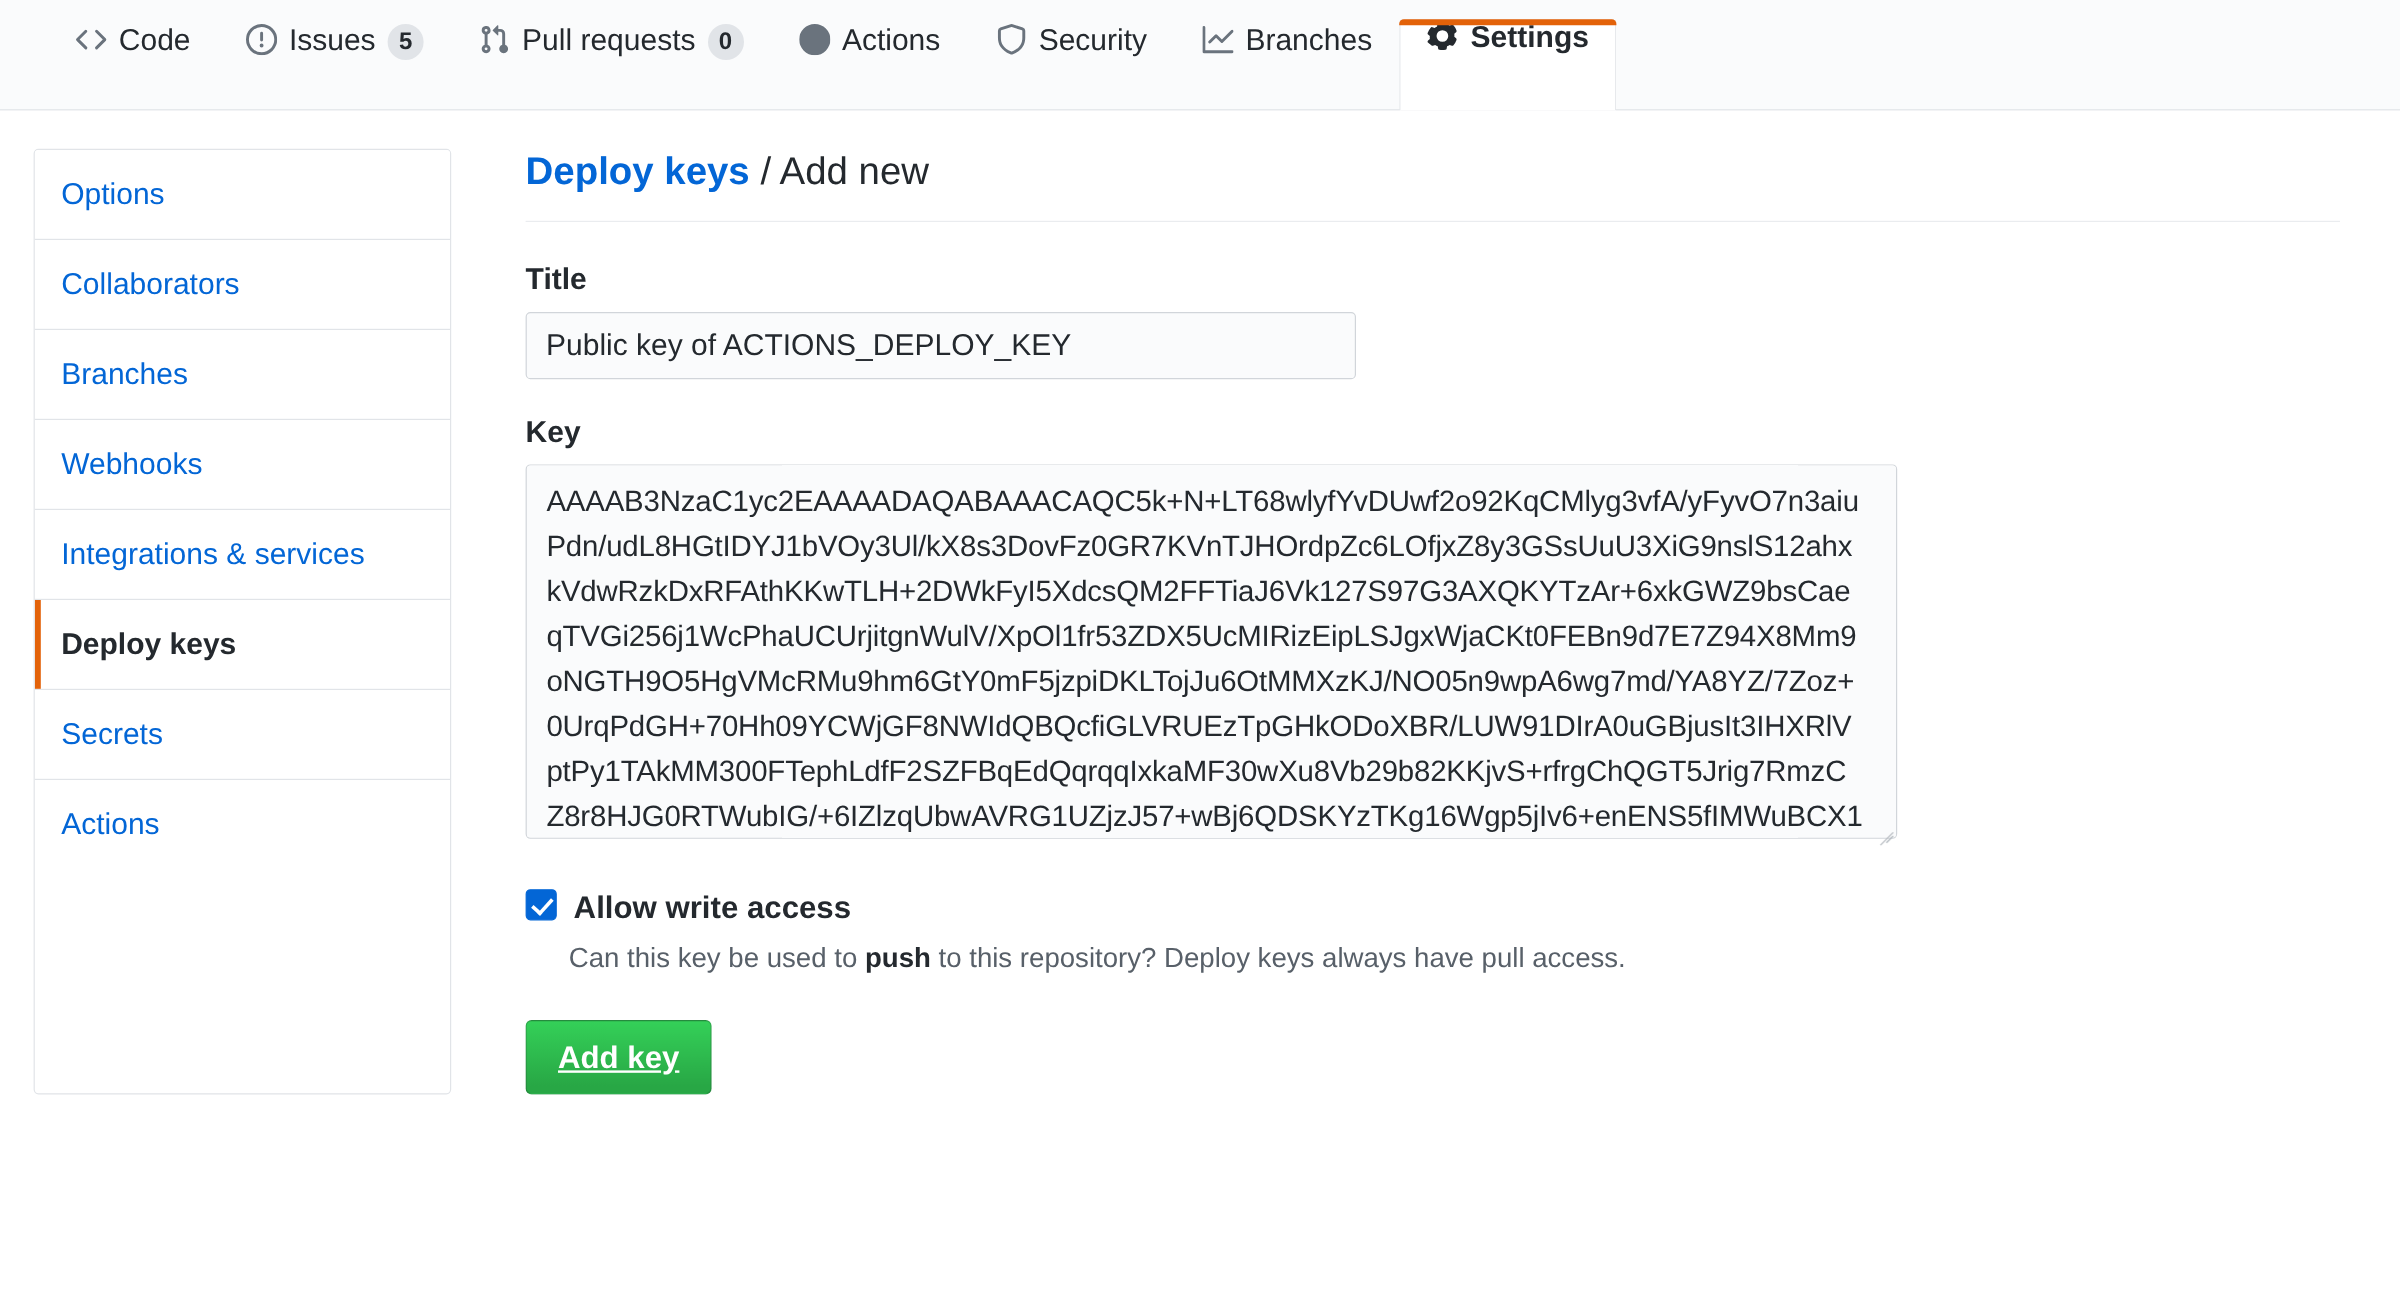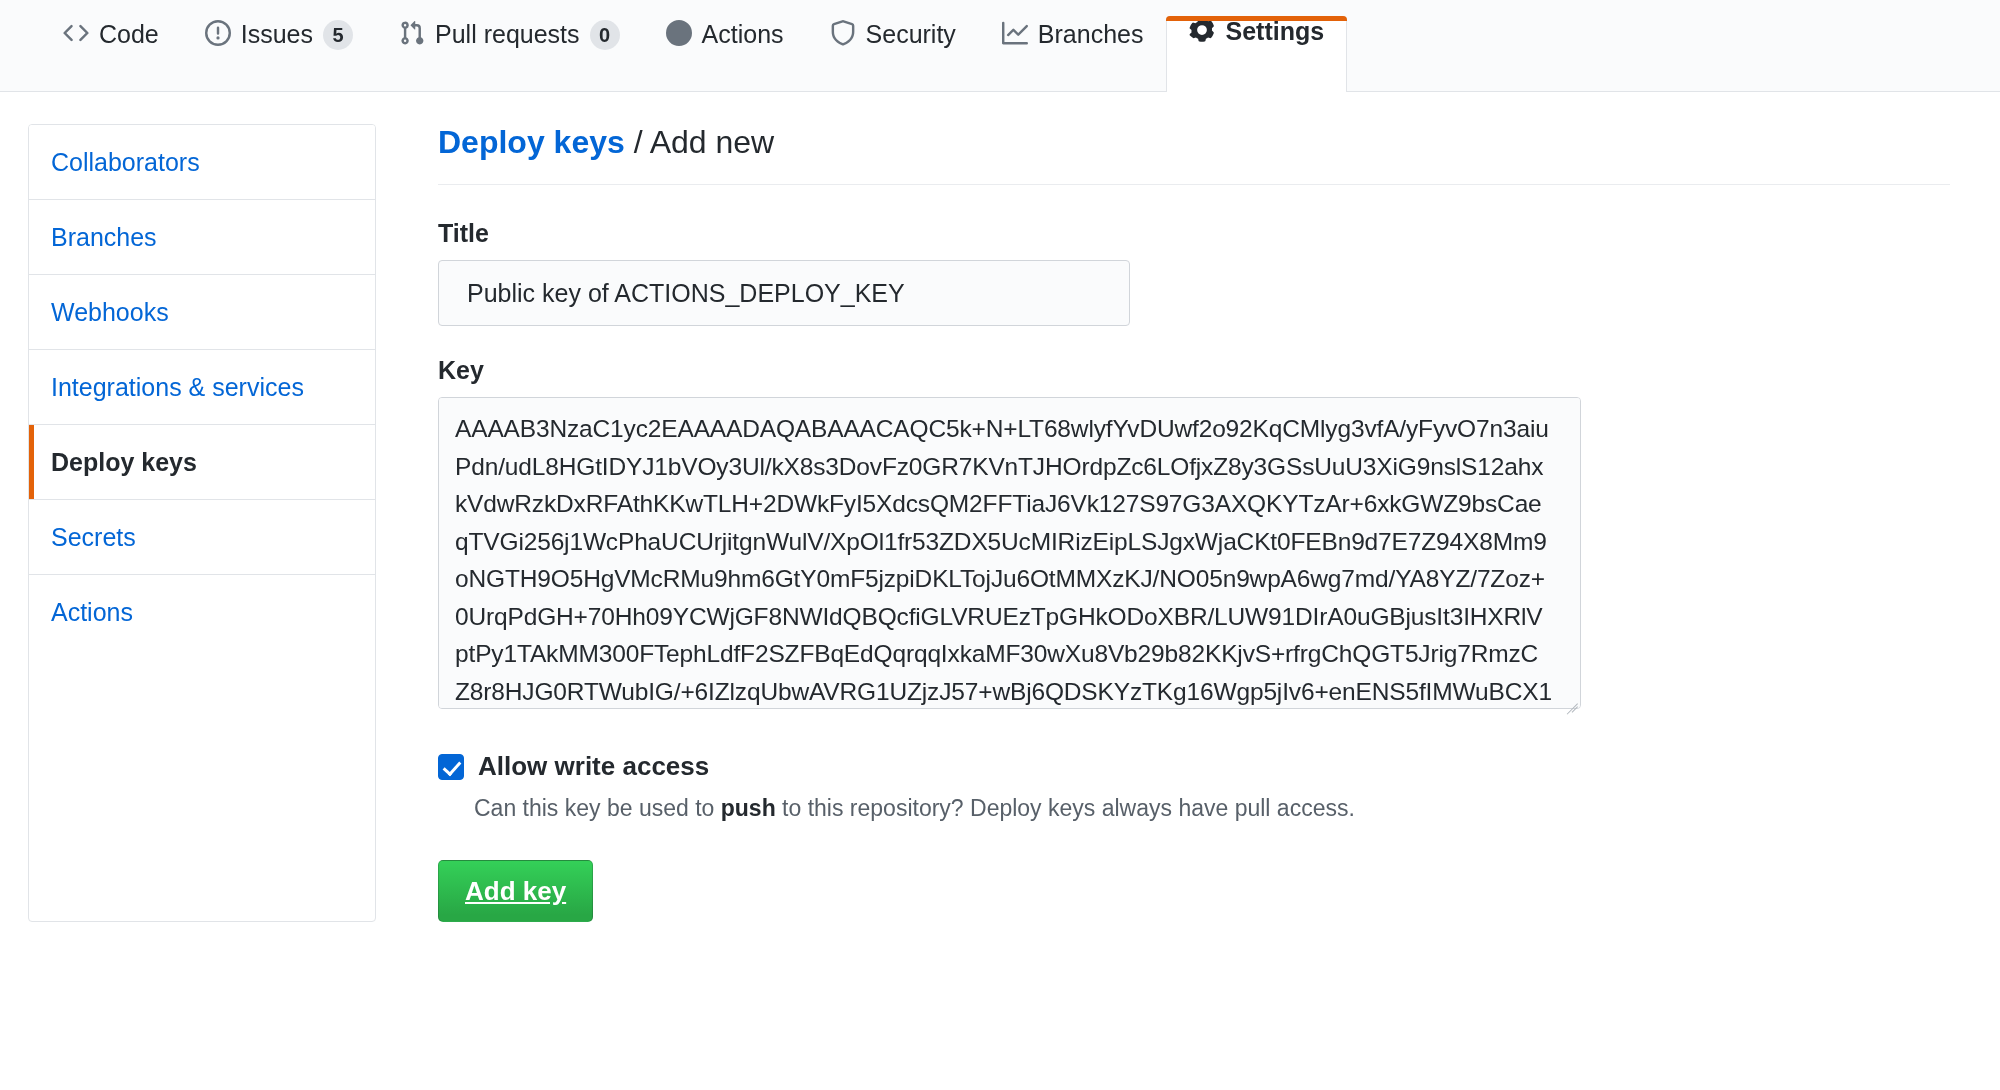--- a/index.html
+++ b/index.html
@@ -151,22 +151,22 @@
   .field-label {
     display: block;
     font-size: 25px;
     font-weight: 600;
     color: #24292e;
     margin: 0 0 12px 0;
   }
   .text-input {
     display: block;
     width: 692px;
-    height: 66px;
-    padding: 0 28px;
+    height: 56px;
+    padding: 0 16px;
     font-size: 25px;
     font-family: "Liberation Sans", sans-serif;
     color: #24292e;
     background: #fafbfc;
     border: 1px solid #d1d5da;
     border-radius: 4px;
     outline: none;
   }
   .field-block { margin-bottom: 30px; }
 
@@ -211,21 +211,20 @@
     position: absolute;
     background: #b1b7bd;
     height: 1px;
     transform-origin: right bottom;
   }
   .resize-grip::before { width: 15px; right: 0; bottom: 2px; transform: rotate(-45deg); }
   .resize-grip::after  { width: 8px;  right: 0; bottom: -1px; transform: rotate(-45deg); }
 
   .checkbox-row {
     display: flex;
-    align-items: center;
     gap: 14px;
     margin-top: 42px;
   }
   .cbox {
     width: 26px; height: 26px;
     border-radius: 4px;
     background: #0366d6;
     border: 1px solid #0366d6;
     position: relative;
     flex: 0 0 auto;
@@ -339,20 +338,21 @@
           <path d="M8 0a8.2 8.2 0 011.563.15.75.75 0 01.61.59l.229 1.176a6.6 6.6 0 011.31.757l1.129-.39a.75.75 0 01.834.244 8.2 8.2 0 011.563 2.707.75.75 0 01-.224.84l-.9.788a6.6 6.6 0 010 1.512l.9.788a.75.75 0 01.224.84 8.2 8.2 0 01-1.563 2.707.75.75 0 01-.834.244l-1.129-.39a6.6 6.6 0 01-1.31.757l-.229 1.176a.75.75 0 01-.61.59 8.2 8.2 0 01-3.126 0 .75.75 0 01-.61-.59l-.229-1.176a6.6 6.6 0 01-1.31-.757l-1.129.39a.75.75 0 01-.834-.244A8.2 8.2 0 01.432 11.2a.75.75 0 01.224-.84l.9-.788a6.6 6.6 0 010-1.512l-.9-.788a.75.75 0 01-.224-.84 8.2 8.2 0 011.563-2.707.75.75 0 01.834-.244l1.129.39a6.6 6.6 0 011.31-.757L5.497.74a.75.75 0 01.61-.59A8.2 8.2 0 018 0zm0 5a3 3 0 100 6 3 3 0 000-6z"></path>
         </svg>
     </span>
     <span class="tab-label">Settings</span>
   </a>
 </nav>
 
 <div class="page">
 
   <aside class="sidebar">
+    <a class="menu-item"><span>Options</span></a>
     <a class="menu-item"><span>Collaborators</span></a>
     <a class="menu-item"><span>Branches</span></a>
     <a class="menu-item"><span>Webhooks</span></a>
     <a class="menu-item"><span>Integrations &amp; services</span></a>
     <a class="menu-item selected"><span>Deploy keys</span></a>
     <a class="menu-item"><span>Secrets</span></a>
     <a class="menu-item"><span>Actions</span></a>
   </aside>
 
   <main class="content">

